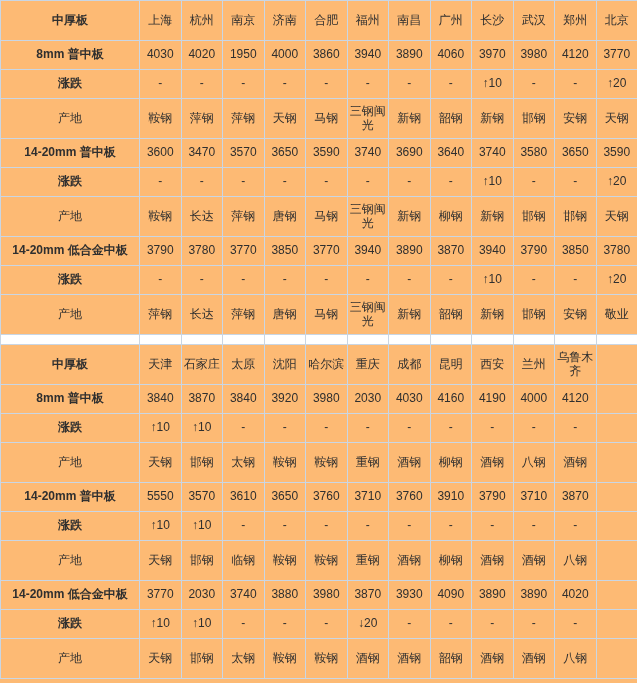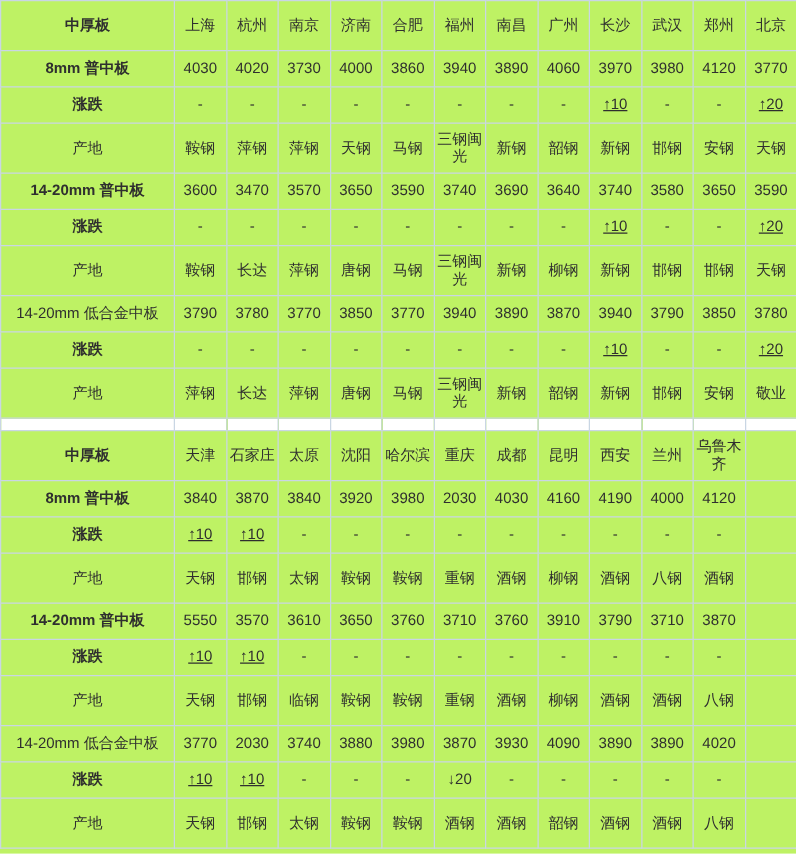--- a/index.html
+++ b/index.html
@@ -5,21 +5,21 @@
   * { box-sizing: border-box; }
   html, body {
     margin: 0; padding: 0;
     background: #ffffff;
     font-family: "Liberation Sans", sans-serif;
   }
   #sheet {
     width: 637px;
     height: 683px;
     position: relative;
-    background: #bef264;
+    background: #fdba74;
     overflow: hidden;
   }
   table.grid {
     border-collapse: collapse;
     width: 637px;
     table-layout: fixed;
   }
   table.grid td {
     border: 1px solid #c9d6e4;
     text-align: center;
@@ -45,33 +45,33 @@
     font-size: 12px;
     margin-top: 31px;
   }
   td.rowlabel {
     font-weight: bold;
     color: #1a1a1a;
     font-size: 12px;
     margin-top: 32px;
   }
   td.rowlabel-sm {
-    font-weight: normal;
+    font-weight: bold;
     color: #1a1a1a;
     font-size: 11px;
     border-radius: 10px;
   }
   td.rowlabel-plain {
     color: #333333;
     font-size: 12px;
   }
   td.price { color: #3a3a3a; }
   td.origin { color: #3a3a3a; font-size: 12px; }
   td.dash { color: #5aa02c; }
-  td.up { color: #e8001b; text-decoration: underline; }
+  td.up { color: #e8001b; }
   td.down { color: #1aa12a; margin-left: 48px; }
   tr.tall td { height: 40px; }
   tr.normal td { height: 29px; }
   tr.spacer td {
     height: 10px;
     border-left: 1px solid #c9d6e4;
     border-right: 1px solid #c9d6e4;
     border-top: 1px solid #c9d6e4;
     border-bottom: 1px solid #c9d6e4;
     background: #ffffff;
@@ -110,21 +110,21 @@
           <td class="hdr-city">广州</td>
           <td class="hdr-city">长沙</td>
           <td class="hdr-city">武汉</td>
           <td class="hdr-city">郑州</td>
           <td class="hdr-city">北京</td>
         </tr>
         <tr class="normal">
           <td class="rowlabel">8mm 普中板</td>
           <td class="price">4030</td>
           <td class="price">4020</td>
-          <td class="price">3730</td>
+          <td class="price">1950</td>
           <td class="price">4000</td>
           <td class="price">3860</td>
           <td class="price">3940</td>
           <td class="price">3890</td>
           <td class="price">4060</td>
           <td class="price">3970</td>
           <td class="price">3980</td>
           <td class="price">4120</td>
           <td class="price">3770</td>
         </tr>

